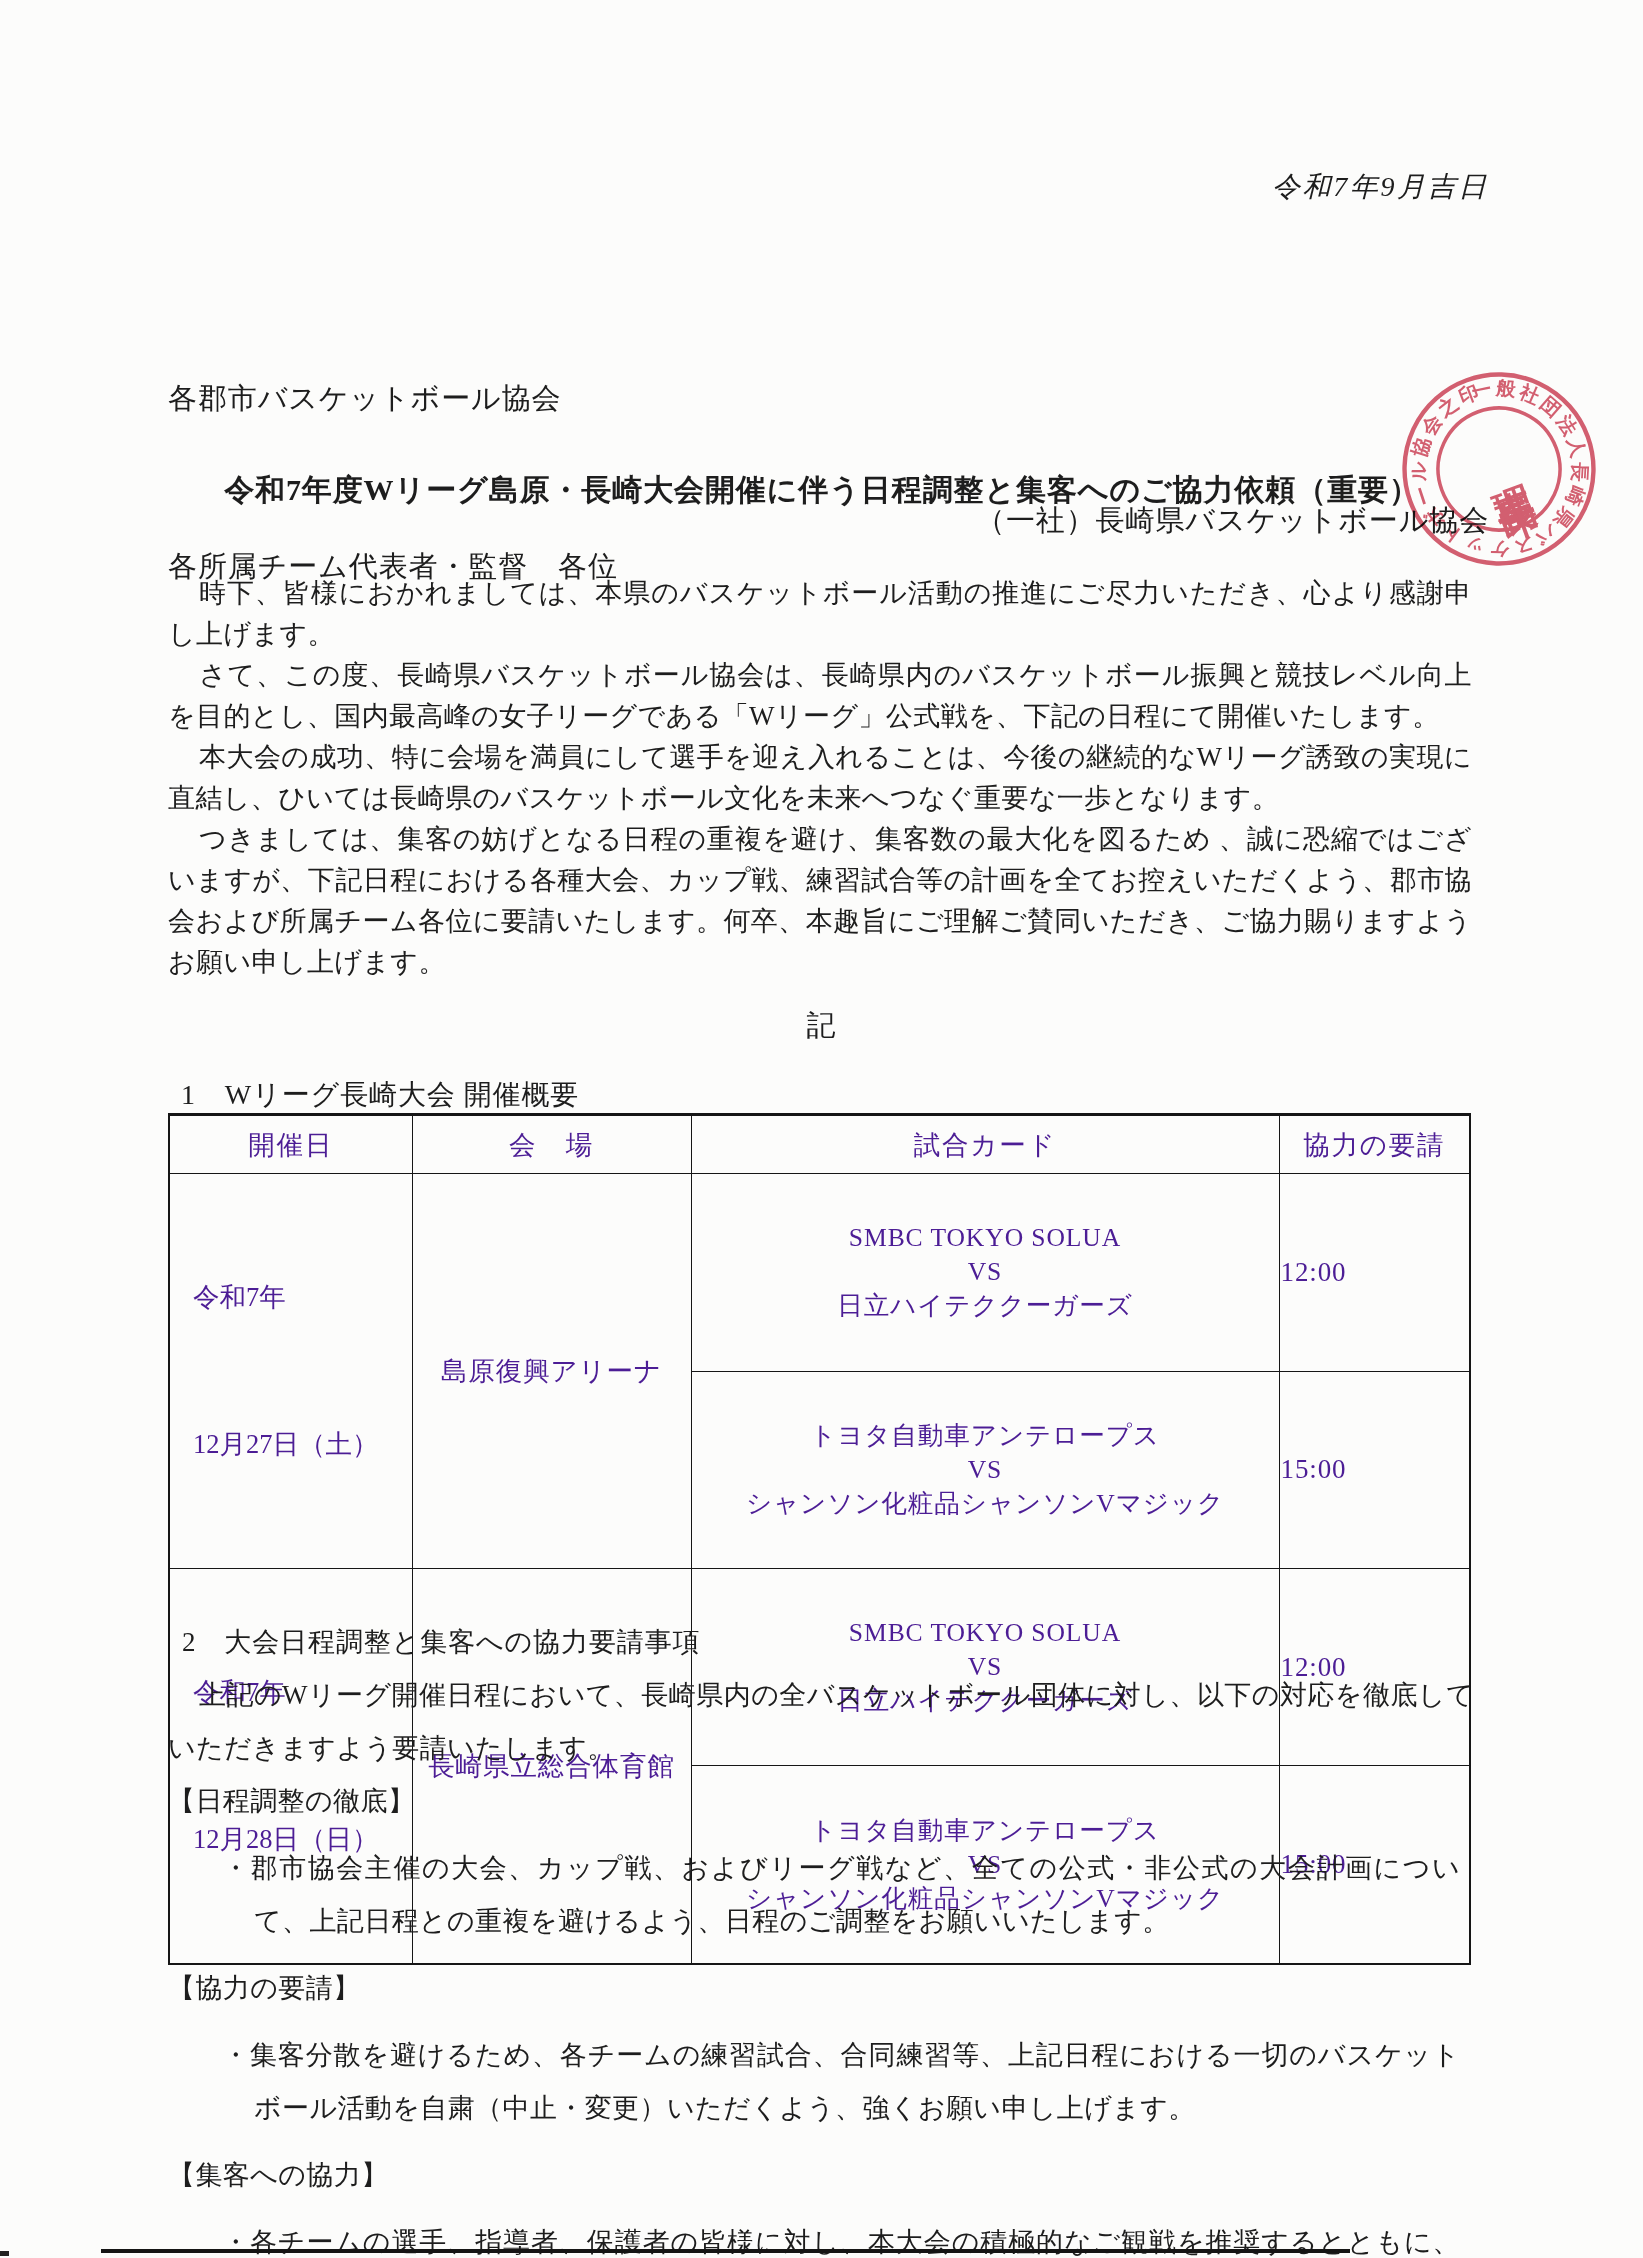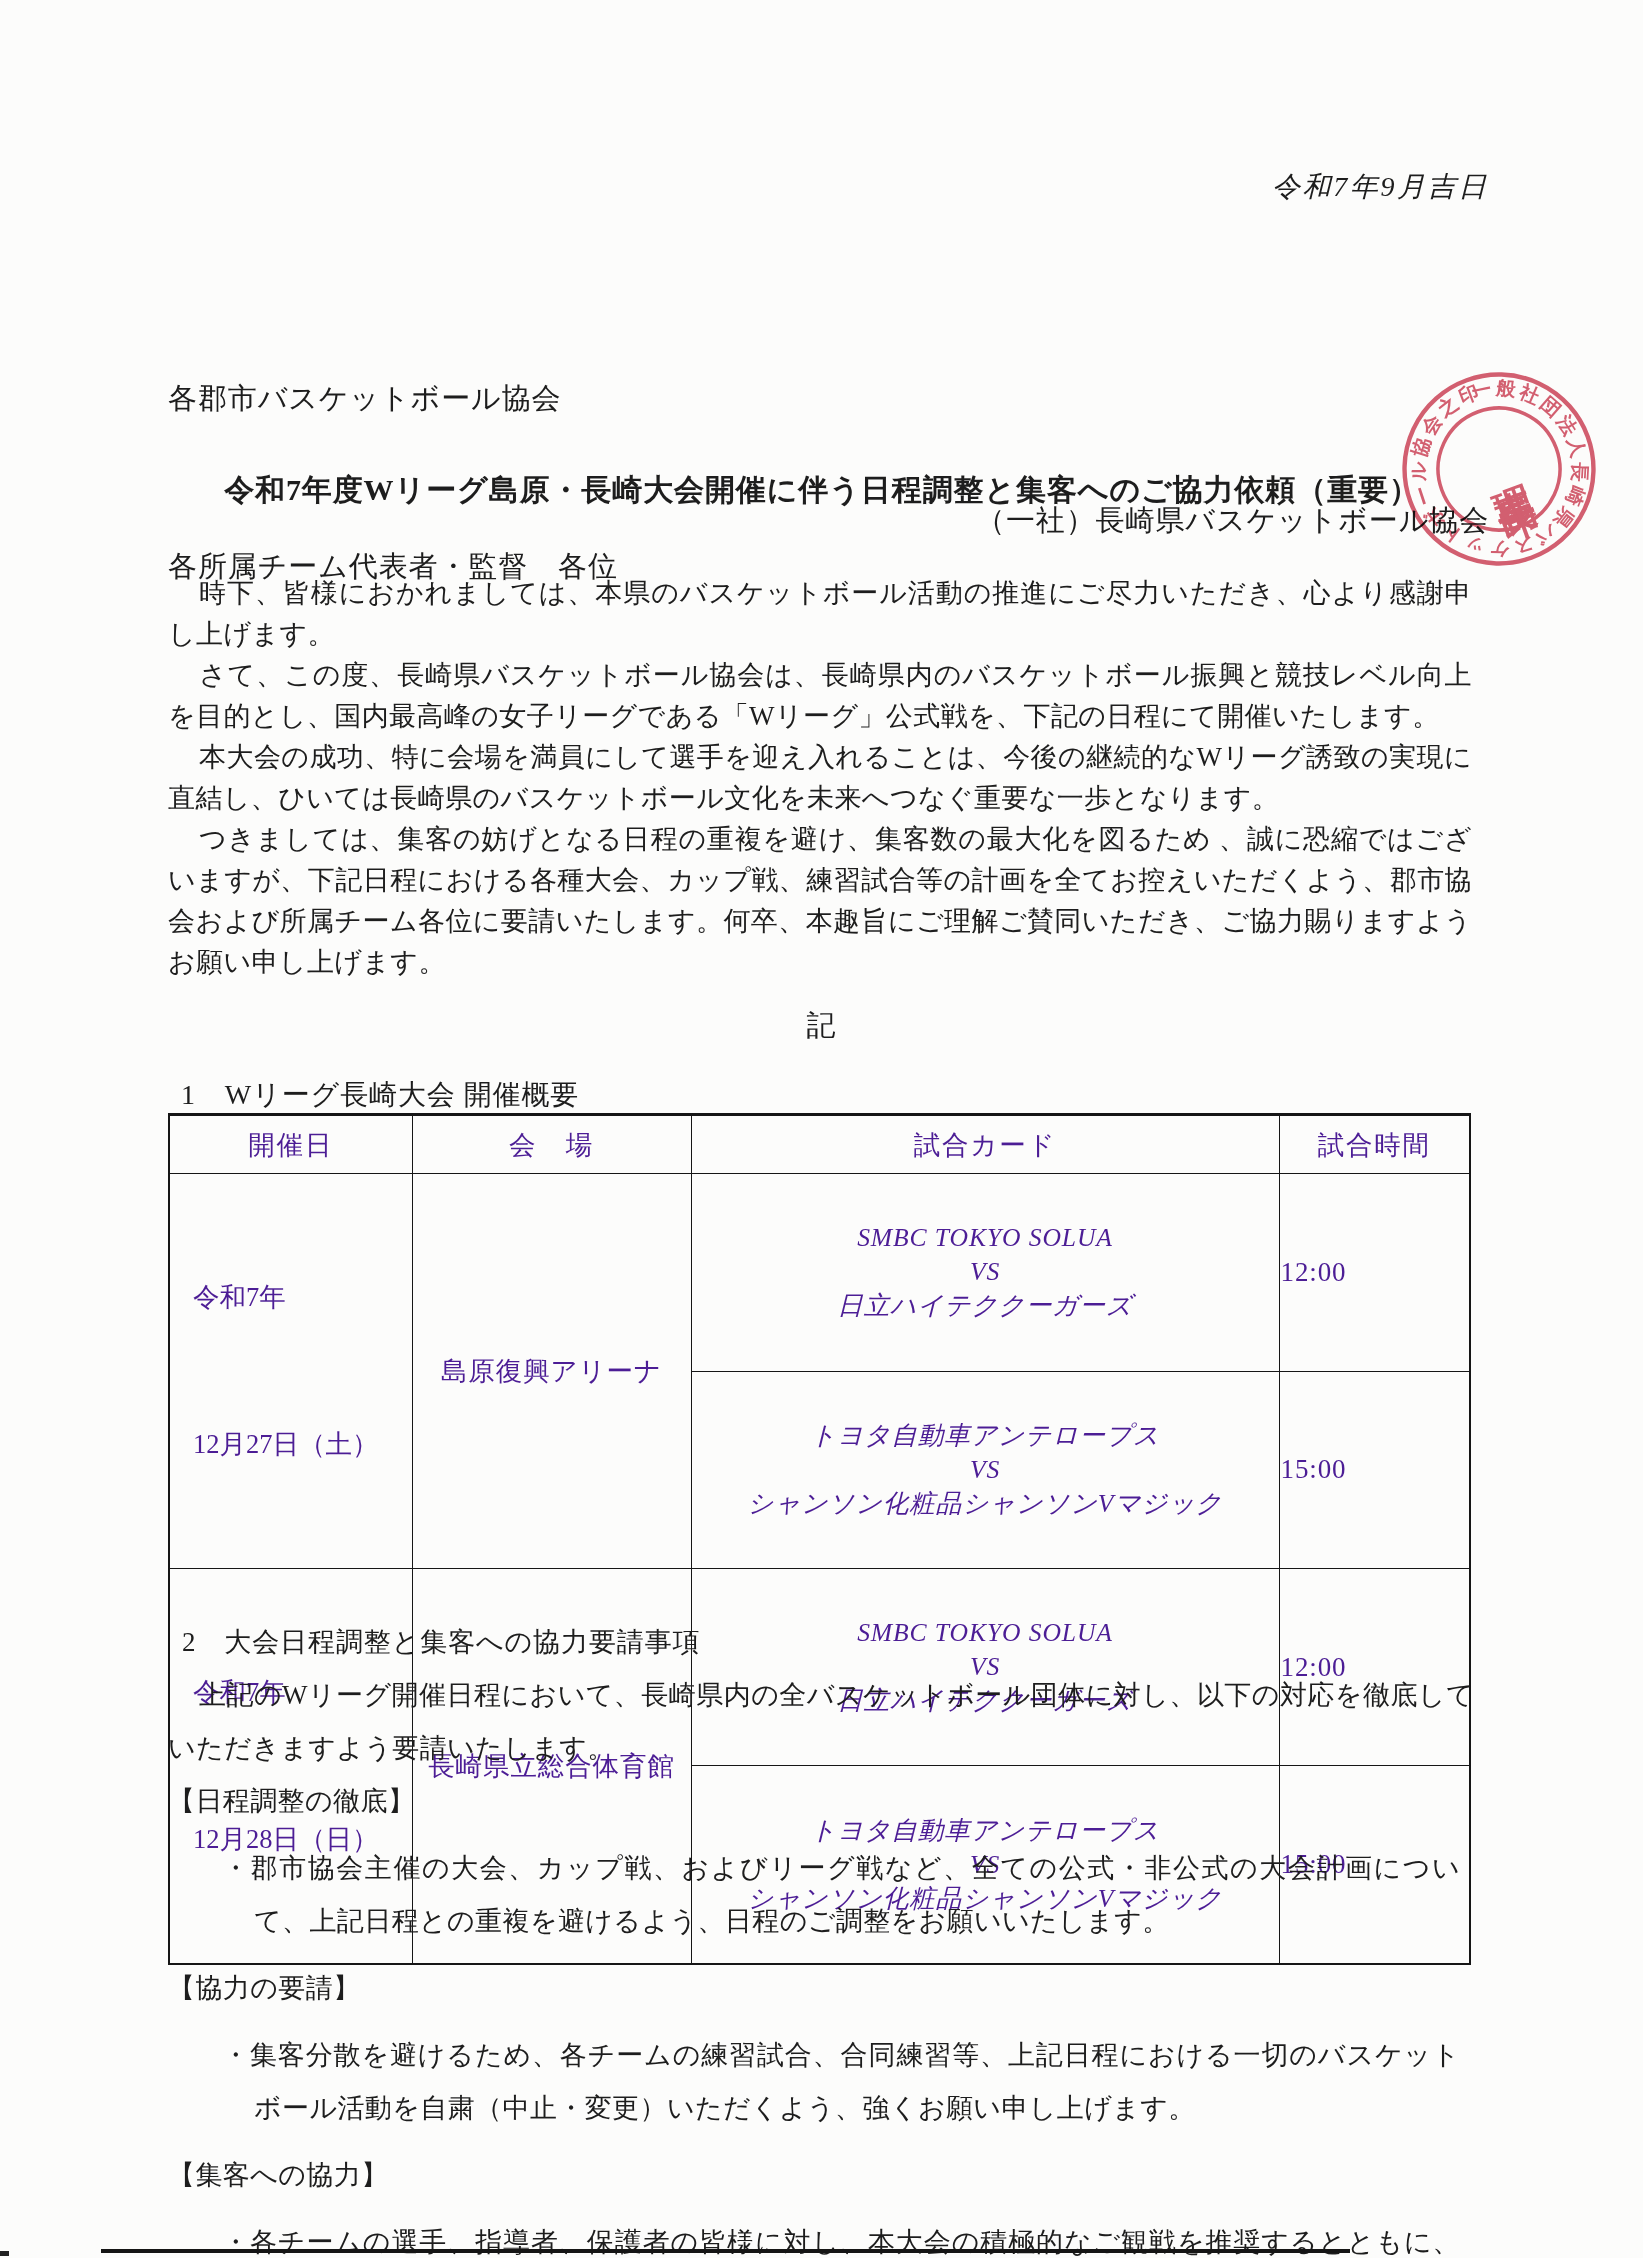--- a/index.html
+++ b/index.html
@@ -46,21 +46,21 @@
   }
   table.schedule col.c1{width:243px}
   table.schedule col.c2{width:279px}
   table.schedule col.c3{width:588px}
   table.schedule col.c4{width:191px}
   table.schedule th,table.schedule td{border:1.8px solid #161616;}
   table.schedule{border:2.6px solid #161616;border-top:3.5px solid #161616;}
   table.schedule th{height:55px;font-weight:normal;letter-spacing:1.8px;}
   td.cell-date{vertical-align:middle;padding-left:23px;line-height:49px;white-space:pre;}
   td.cell-venue{vertical-align:middle;text-align:center;letter-spacing:0.9px;}
-  td.cell-match{height:106px;text-align:center;vertical-align:middle;line-height:34px;font-size:25.6px;letter-spacing:0.9px;font-style:italic;}
+  td.cell-match{height:106px;text-align:center;vertical-align:middle;line-height:34px;font-size:25.6px;letter-spacing:0.9px;}
   td.cell-time{text-align:left;vertical-align:middle;font-size:27px;letter-spacing:0.9px;}
   
   .sec2{left:168px;top:1616px;width:1306px;font-size:27px;line-height:53px;letter-spacing:0.4px;text-align:justify;}
   .sec2 .sec2-heading{margin-left:14px;letter-spacing:0.9px;}
   .sec2 p.intro{margin:0;text-indent:31px;}
   .sec2 .req-label{margin:0;}
   .sec2 p.bullet{margin:14px;padding-left:72px;text-indent:-32px;}
   
   .scan-line{left:101px;top:2249px;width:1249px;height:4.4px;background:#151515;}
   .scan-dot{left:0;top:2251px;width:8.8px;height:5.3px;background:#222;}
@@ -114,21 +114,21 @@
       <col class="c1">
       <col class="c2">
       <col class="c3">
       <col class="c4">
     </colgroup>
   <tbody>
       <tr>
     <th>開催日</th>
     <th>会　場</th>
     <th>試合カード</th>
-    <th>試合時間</th>
+    <th>協力の要請</th>
   </tr>
 
   <tr>
     <td class="cell-date" rowspan="2">
       <div>令和7年</div>
       <div>12月27日（土）</div>
     </td>
     <td class="cell-venue" rowspan="2">島原復興アリーナ</td>
     <td class="cell-match">
       <div>SMBC TOKYO SOLUA</div>

